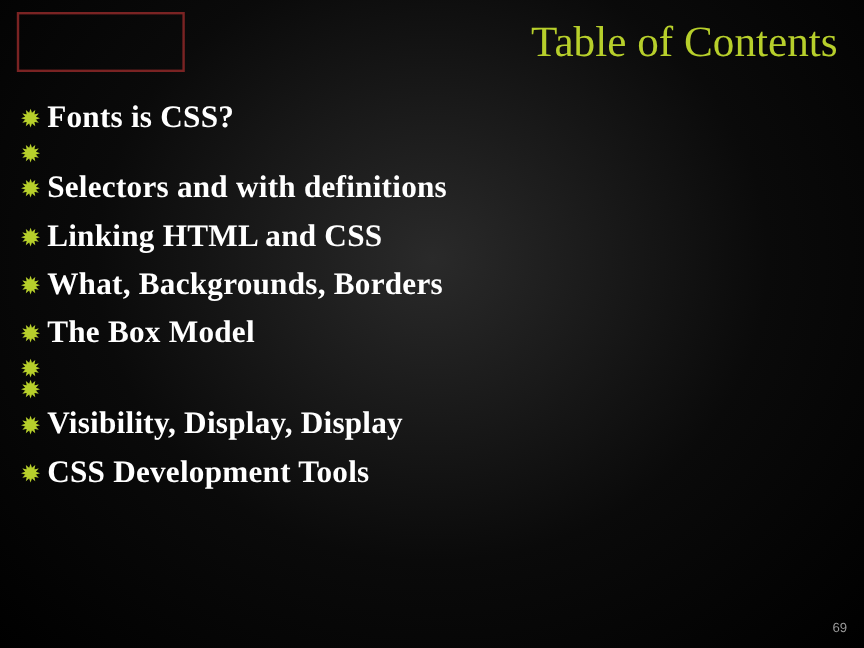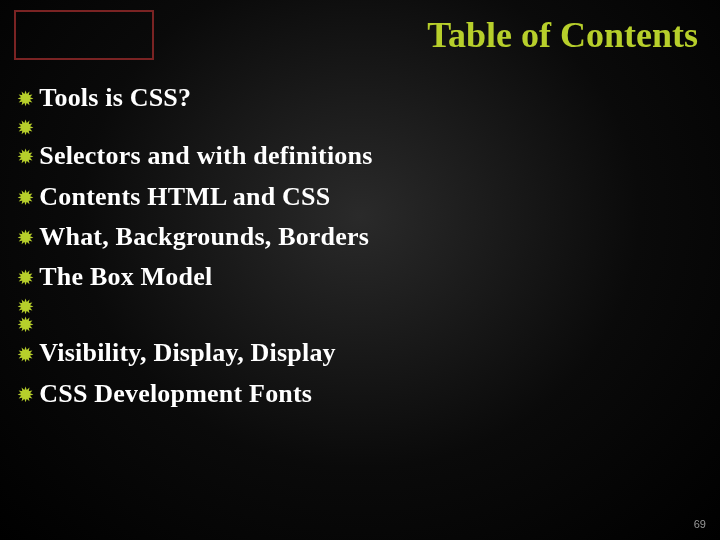--- a/index.html
+++ b/index.html
@@ -20,21 +20,21 @@
     height: 50px;
     border: 2px solid #7a2323;
     background: transparent;
   }
   .title {
     position: absolute;
     top: 14px;
     right: 22px;
     color: #b7cf2b;
     font-size: 36px;
-    font-weight: bold;
+    font-weight: normal;
   }
   .list {
     position: absolute;
     top: 78px;
     left: 18px;
     right: 18px;
   }
   .list-item {
     display: flex;
     align-items: center;
@@ -64,32 +64,32 @@
 </head>
 <body>
 
 <div class="placeholder-box"></div>
 
 <div class="title">Table of Contents</div>
 
 <div class="list">
   <div class="list-item">
       <span class="bullet">✹</span>
-      <span>Tools is CSS?</span>
+      <span>Fonts is CSS?</span>
     </div>
   <div class="list-item">
       <span class="bullet">✹</span>
     </div>
   <div class="list-item">
       <span class="bullet">✹</span>
       <span>Selectors and with definitions</span>
     </div>
   <div class="list-item">
       <span class="bullet">✹</span>
-      <span>Contents HTML and CSS</span>
+      <span>Linking HTML and CSS</span>
     </div>
   <div class="list-item">
       <span class="bullet">✹</span>
       <span>What, Backgrounds, Borders</span>
     </div>
   <div class="list-item">
       <span class="bullet">✹</span>
       <span>The Box Model</span>
     </div>
   <div class="list-item">
@@ -97,17 +97,17 @@
     </div>
   <div class="list-item">
       <span class="bullet">✹</span>
     </div>
   <div class="list-item">
       <span class="bullet">✹</span>
       <span>Visibility, Display, Display</span>
     </div>
   <div class="list-item">
       <span class="bullet">✹</span>
-      <span>CSS Development Fonts</span>
+      <span>CSS Development Tools</span>
     </div>
 </div>
 
 <div class="page-num">69</div>
 
 </body></html>

